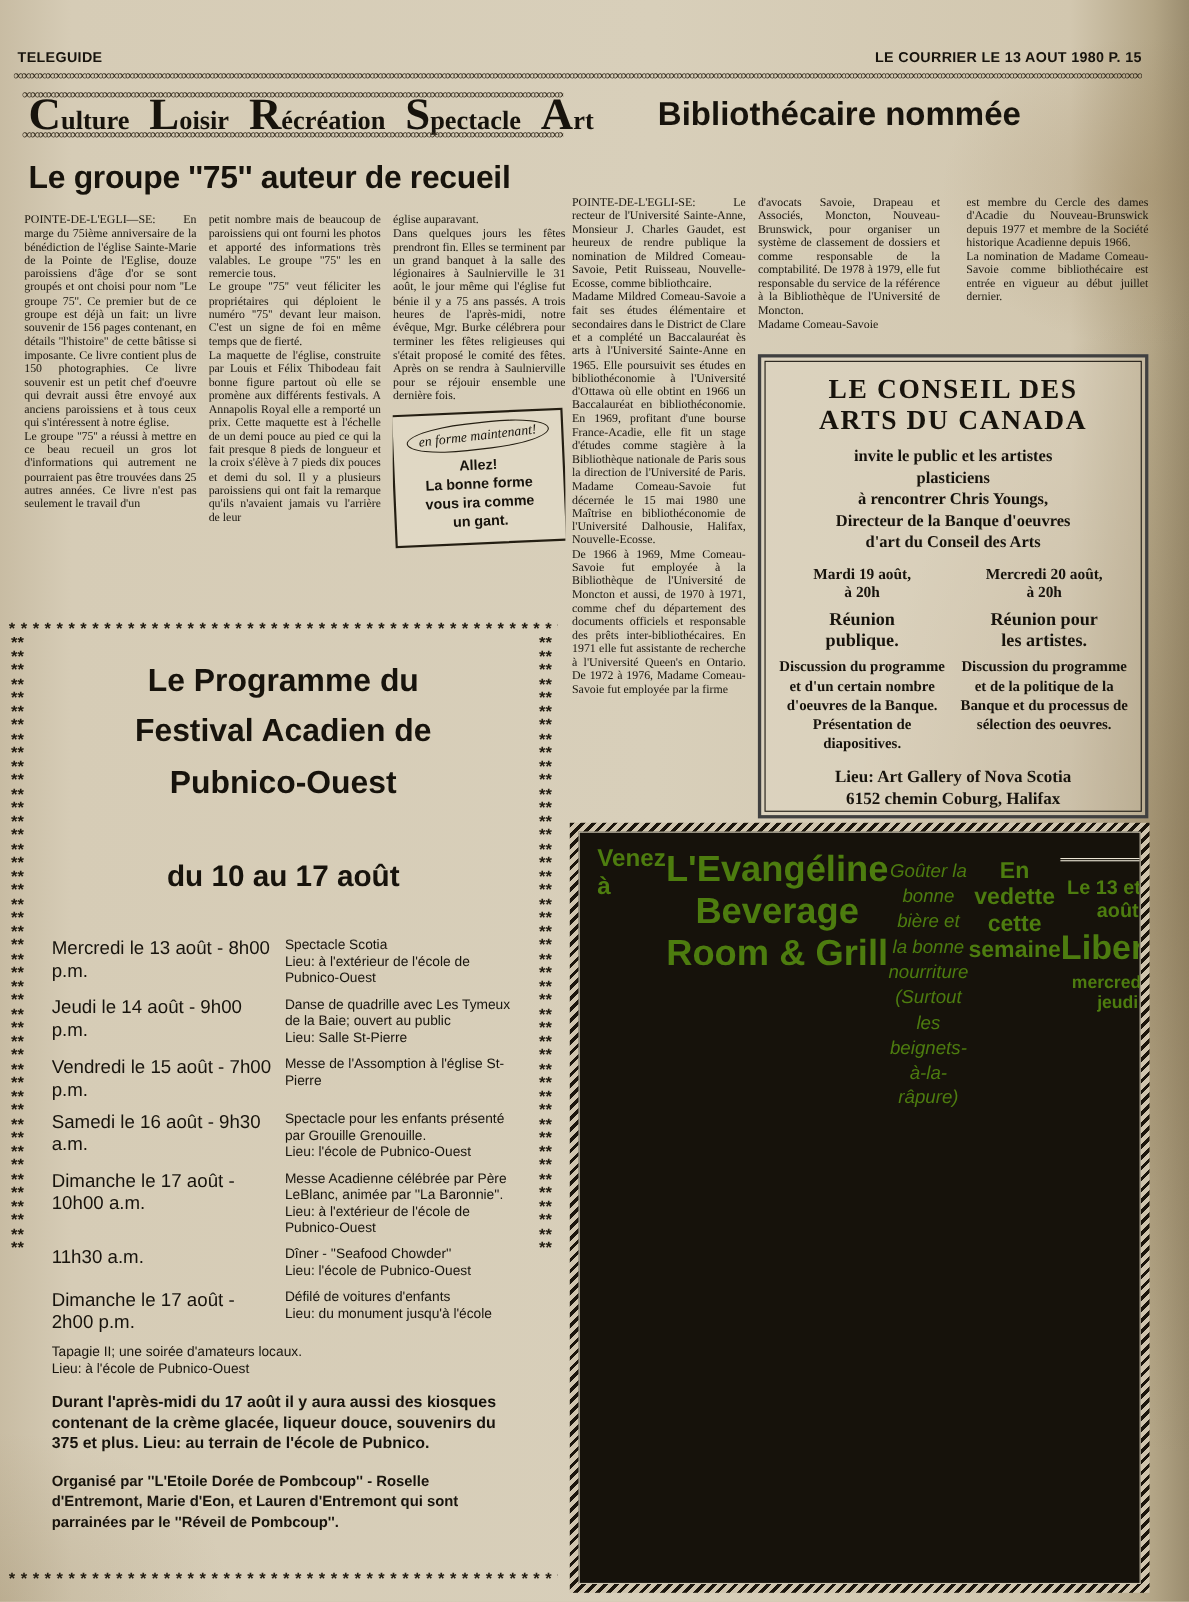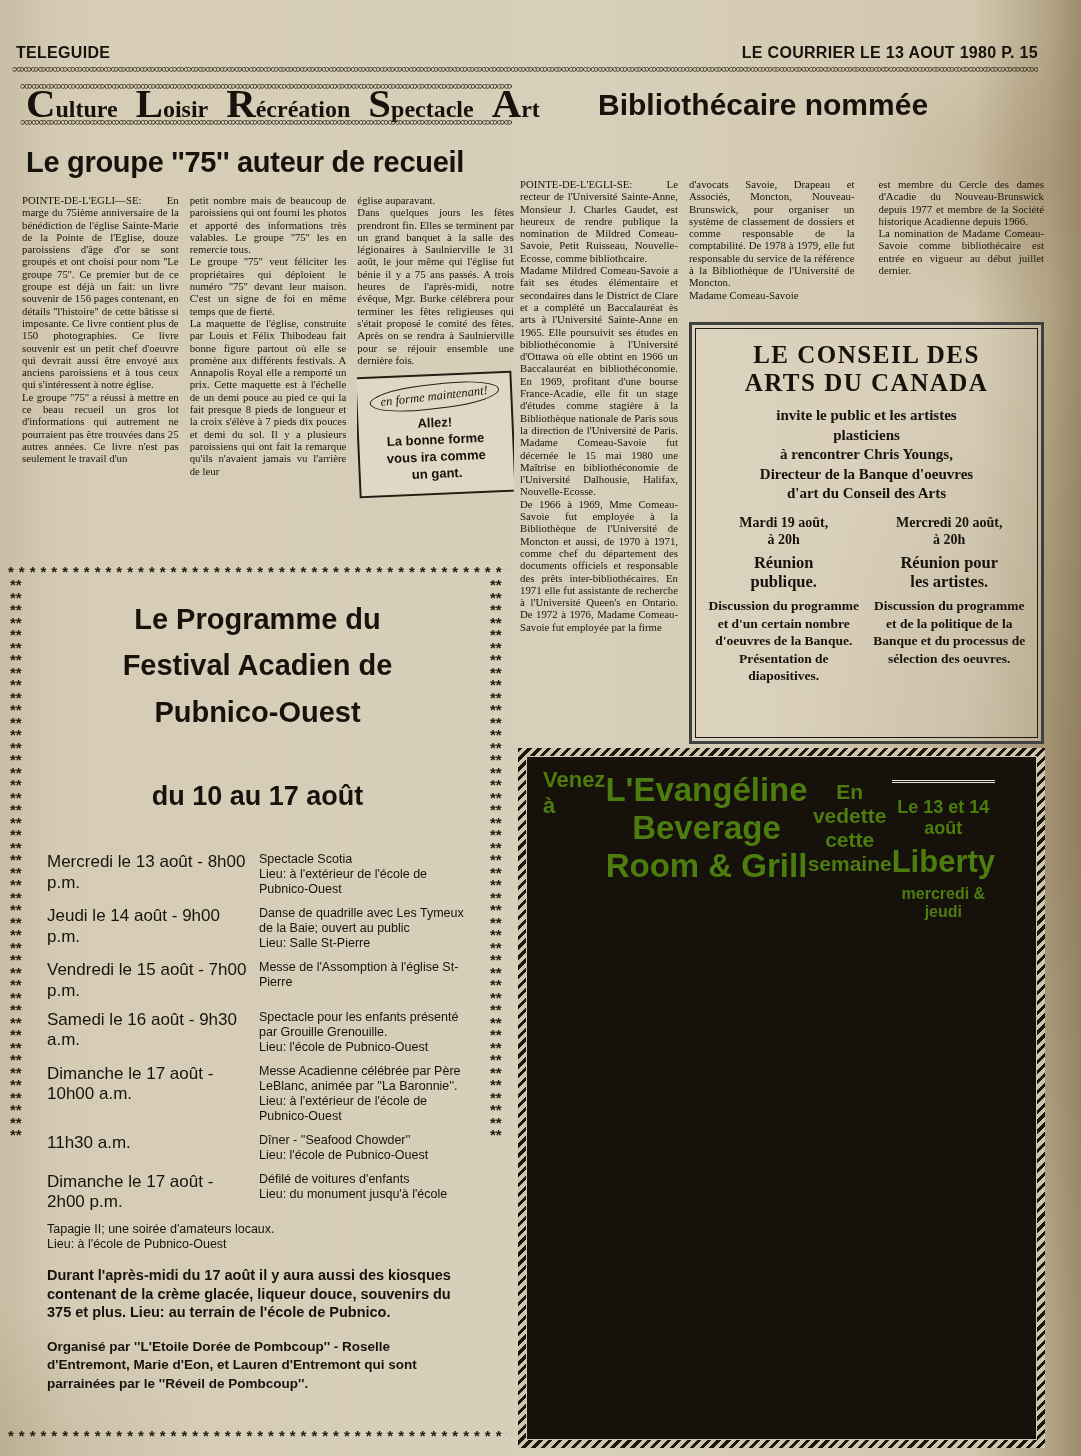--- a/index.html
+++ b/index.html
@@ -9,21 +9,21 @@
     font-family:"Liberation Serif", serif;
     background-color:#d3c8b2;
     background-image:
       radial-gradient(ellipse 260px 200px at 96% 12%, rgba(150,125,85,.30), transparent 70%),
       radial-gradient(ellipse 420px 700px at 101% 55%, rgba(125,105,70,.38), transparent 75%),
       radial-gradient(ellipse 300px 220px at 0% 100%, rgba(140,120,80,.22), transparent 70%),
       linear-gradient(90deg,#c8bca3 0%,#d6ccb6 6%,#d8cfba 55%,#d2c7af 90%,#b3a586 97%,#9a8c6e 100%);
   }
 
   .masthead { position:absolute; top:44px; left:16px; width:1022px; display:flex; justify-content:space-between;
-    font-family:"Liberation Sans",sans-serif; font-weight:700; font-size:16px; letter-spacing:.3px; }
+    font-family:"Liberation Sans",sans-serif; font-weight:700; font-size:13px; letter-spacing:.3px; }
 
   .chain { position:absolute; overflow:hidden; white-space:nowrap; font-size:13px; letter-spacing:-2px;
     height:15px; line-height:14px; color:#352c1d; }
   #chain-top { top:62px; left:12px; width:1026px; }
   #chain-b1  { top:79px; left:20px; width:492px; }
   #chain-b2  { top:115px; left:20px; width:492px; }
 
   .banner { position:absolute; top:80px; left:26px; width:486px; font-size:24px; font-weight:600; white-space:nowrap; }
   .banner-word { display:inline-block; margin-right:12px; }
   .banner-word::first-letter { font-size:1.7em; }
@@ -164,20 +164,22 @@
           <div class="c-body">Discussion du programme et d'un certain nombre d'oeuvres de la Banque. Présentation de diapositives.</div>
         </div>
         <div class="conseil-col">
           <div class="c-date">Mercredi 20 août,
 à 20h</div>
           <div class="c-event">Réunion pour
 les artistes.</div>
           <div class="c-body">Discussion du programme et de la politique de la Banque et du processus de sélection des oeuvres.</div>
         </div>
       </div>
+      <div class="conseil-venue news" style="white-space:pre-line; text-align:center; font-size:15.5px;">Lieu: Art Gallery of Nova Scotia
+6152 chemin Coburg, Halifax</div>
     </div>
   </div>
 </div>
 
 <div id="festival">
   <div class="stars-h" id="stars-top">************************************************************************************************************************</div>
   <div class="stars-h" id="stars-bottom">************************************************************************************************************************</div>
   <div class="stars-v" id="stars-left">******************************************************************************************</div>
   <div class="stars-v" id="stars-right">******************************************************************************************</div>
   <div id="festival-inner">
@@ -230,20 +232,22 @@
     <div class="fest-note">Durant l'après-midi du 17 août il y aura aussi des kiosques contenant de la crème glacée, liqueur douce, souvenirs du 375 et plus. Lieu: au terrain de l'école de Pubnico.</div>
     <div class="fest-credit">Organisé par ''L'Etoile Dorée de Pombcoup'' - Roselle d'Entremont, Marie d'Eon, et Lauren d'Entremont qui sont parrainées par le ''Réveil de Pombcoup''.</div>
   </div>
 </div>
 
 <div id="ad">
   <div id="ad-inner">
     <div class="ad-lead">Venez à</div>
     <div class="ad-title" style="white-space:pre-line;">L'Evangéline Beverage
 Room &amp; Grill</div>
+    <div class="ad-tag" style="white-space:pre-line;">Goûter la bonne bière et la bonne nourriture
+(Surtout les beignets-à-la-râpure)</div>
     <div class="ad-feature">En vedette cette semaine</div>
     <div class="ad-liberty">
       <div class="ad-dates">Le 13 et 14 août</div>
       <div class="ad-act">Liberty</div>
       <div class="ad-days">mercredi &amp; jeudi</div>
     </div>
     <div class="ad-art">
       <svg viewBox="0 0 480 170">
         <g stroke="#e8e2d4" stroke-width="2.5" fill="none" stroke-linecap="round">
 

